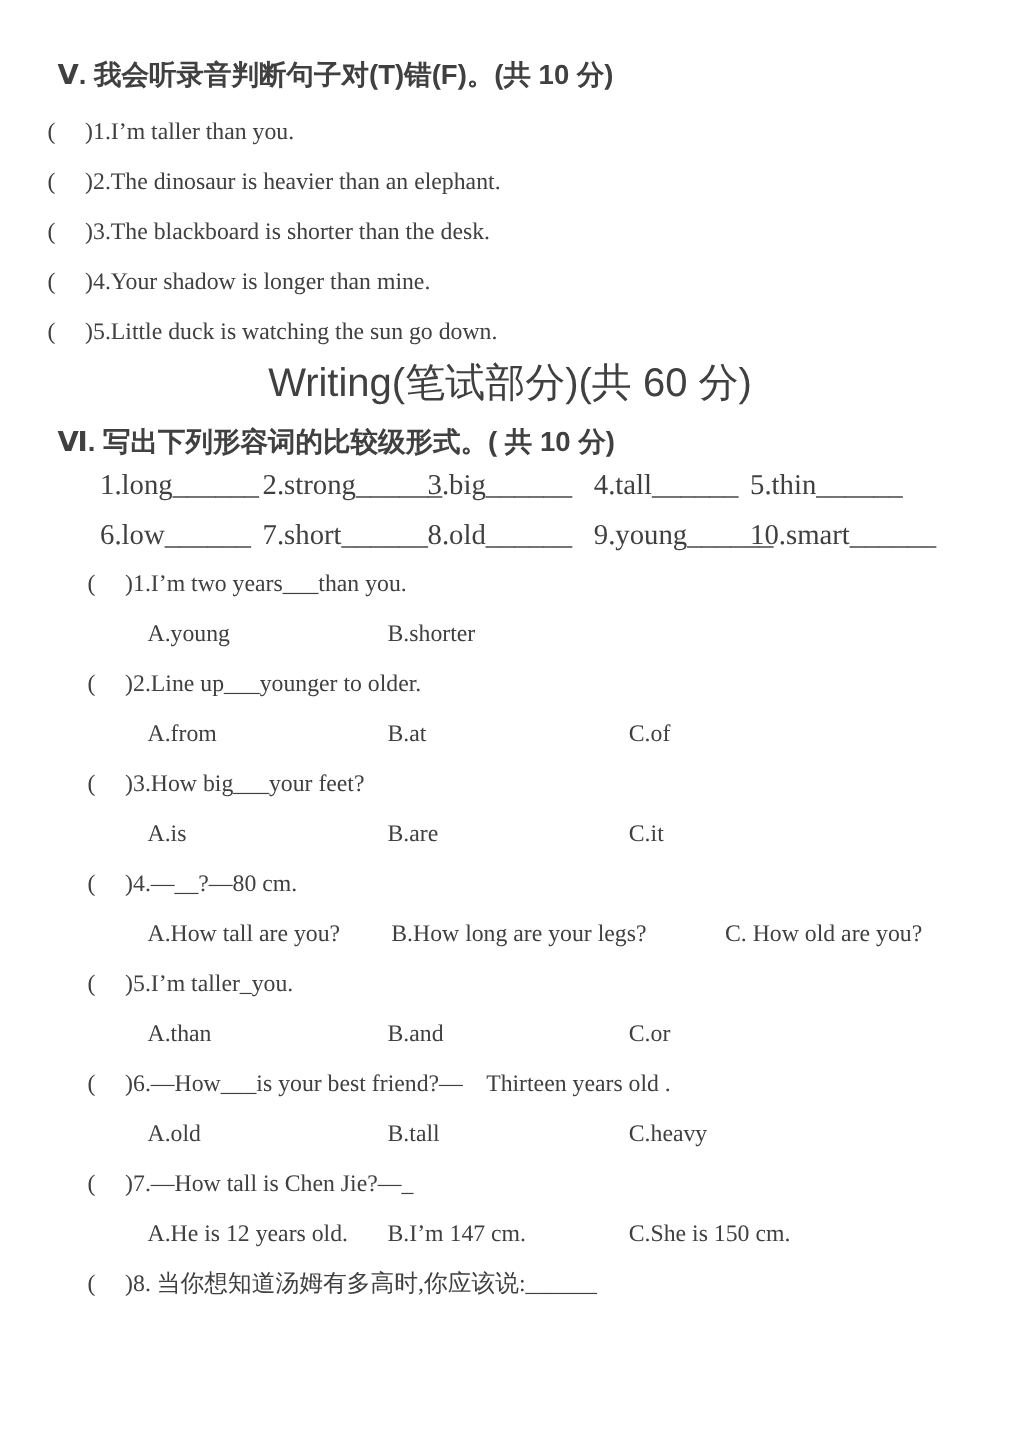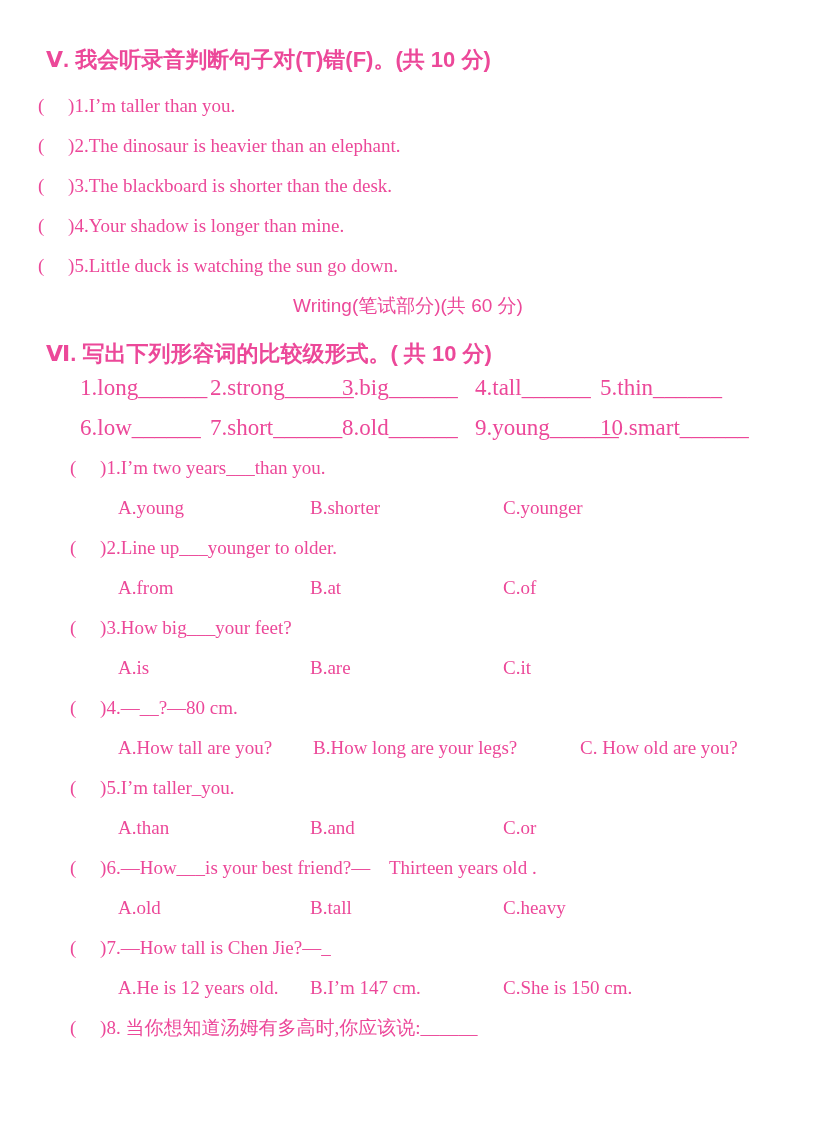--- a/index.html
+++ b/index.html
@@ -1,20 +1,20 @@
 <!DOCTYPE html>
 <html><head>
 <meta charset="utf-8">
 <style>
   html,body{margin:0;padding:0;background:#ffffff;}
   .page{
     position:relative;
     width:816px;height:1145px;
     background:#ffffff;
-    color:#ec4899;
+    color:#404040;
     overflow:hidden;
   }
   .sec-title{
     font-family:"Liberation Sans","DejaVu Sans",sans-serif;
     font-weight:bold;
     font-size:22px;
     line-height:28px;
     margin:0 0 0 46px;
     white-space:pre-wrap;
   }
@@ -22,21 +22,21 @@
   .listen-item{
     font-family:"Liberation Serif","DejaVu Serif",serif;
     font-size:19px;
     height:40px;line-height:40px;
     padding-left:38px;
     white-space:pre-wrap;
   }
   .writing-heading{
     font-family:"Liberation Sans","DejaVu Sans",sans-serif;
     font-weight:400;
-    font-size:19px;
+    font-size:32px;
     text-align:center;
     height:40px;line-height:40px;
     margin:0;
   }
   #sec6-title{margin-top:14px;}
   .word-row{
     display:grid;
     grid-template-columns:130px 132px 133px 125px auto;
     padding-left:80px;
     font-family:"Liberation Serif","DejaVu Serif",serif;
@@ -93,21 +93,20 @@
     <span class="word-cell">8.old______</span>
     <span class="word-cell">9.young______</span>
     <span class="word-cell">10.smart______</span>
   </div>
 
 
   <div class="stem">(     )1.I’m two years___than you.</div>
   <div class="opts">
     <span class="opt">A.young</span>
     <span class="opt">B.shorter</span>
-    <span class="opt">C.younger</span>
   </div>
 
   <div class="stem">(     )2.Line up___younger to older.</div>
   <div class="opts">
     <span class="opt">A.from</span>
     <span class="opt">B.at</span>
     <span class="opt">C.of</span>
   </div>
 
   <div class="stem">(     )3.How big___your feet?</div>

